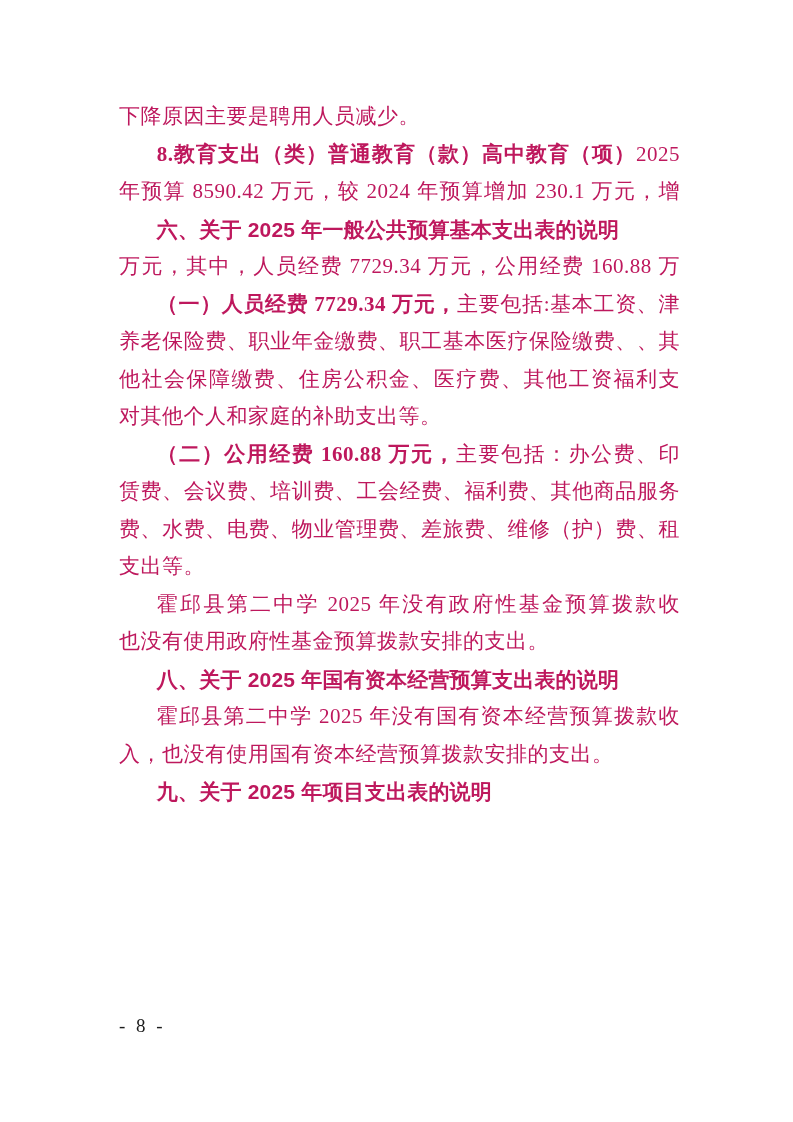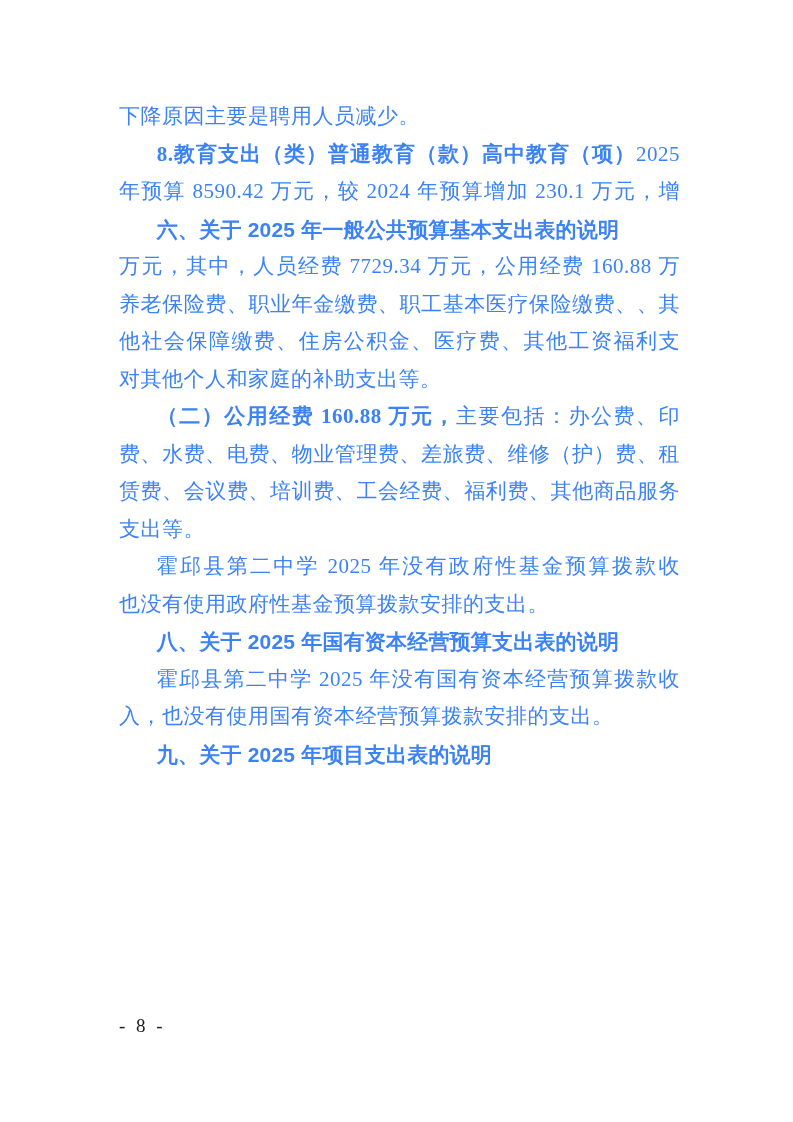--- a/index.html
+++ b/index.html
@@ -21,21 +21,21 @@
   .doc-body {
     position: absolute;
     left: 119px;
     top: 98px;
     width: 561px;
   }
   .line {
     height: 37.5px;
     line-height: 37.5px;
     font-size: 21px;
-    color: #3b82f6;
+    color: #be185d;
     letter-spacing: 0.5px;
     white-space: normal;
     overflow: hidden;
     text-align: left;
   }
   .line.indent { text-indent: 1.8em; }
   .line.fill {
     text-align: justify;
     text-align-last: justify;
   }
@@ -60,26 +60,27 @@
 </head>
 <body>
 
 <div class="page">
   <div class="doc-body">
       <div class="line body"><span class="run">下降原因主要是聘用人员减少。</span></div>
       <div class="line body indent fill"><span class="run bold">8.教育支出（类）普通教育（款）高中教育（项）</span><span class="run">2025</span></div>
       <div class="line body fill"><span class="run">年预算 8590.42 万元，较 2024 年预算增加 230.1 万元，增加</span></div>
       <div class="line heading indent"><span class="run bold">六、关于 2025 年一般公共预算基本支出表的说明</span></div>
       <div class="line body fill"><span class="run">万元，其中，人员经费 7729.34 万元，公用经费 160.88 万元。</span></div>
+      <div class="line body indent fill"><span class="run bold">（一）人员经费 7729.34 万元，</span><span class="run">主要包括:基本工资、津</span></div>
       <div class="line body fill"><span class="run">养老保险费、职业年金缴费、职工基本医疗保险缴费、、其</span></div>
       <div class="line body fill"><span class="run">他社会保障缴费、住房公积金、医疗费、其他工资福利支出、</span></div>
       <div class="line body"><span class="run">对其他个人和家庭的补助支出等。</span></div>
       <div class="line body indent fill"><span class="run bold">（二）公用经费 160.88 万元，</span><span class="run">主要包括：办公费、印刷</span></div>
+      <div class="line body fill"><span class="run">赁费、会议费、培训费、工会经费、福利费、其他商品服务</span></div>
       <div class="line body fill"><span class="run">费、水费、电费、物业管理费、差旅费、维修（护）费、租</span></div>
-      <div class="line body fill"><span class="run">赁费、会议费、培训费、工会经费、福利费、其他商品服务</span></div>
       <div class="line body"><span class="run">支出等。</span></div>
       <div class="line body indent fill"><span class="run">霍邱县第二中学 2025 年没有政府性基金预算拨款收入，</span></div>
       <div class="line body"><span class="run">也没有使用政府性基金预算拨款安排的支出。</span></div>
       <div class="line heading indent"><span class="run bold">八、关于 2025 年国有资本经营预算支出表的说明</span></div>
       <div class="line body indent fill"><span class="run">霍邱县第二中学 2025 年没有国有资本经营预算拨款收</span></div>
       <div class="line body"><span class="run">入，也没有使用国有资本经营预算拨款安排的支出。</span></div>
       <div class="line heading indent"><span class="run bold">九、关于 2025 年项目支出表的说明</span></div>
     </div>
   <div class="page-number">- 8 -</div>
 </div>

